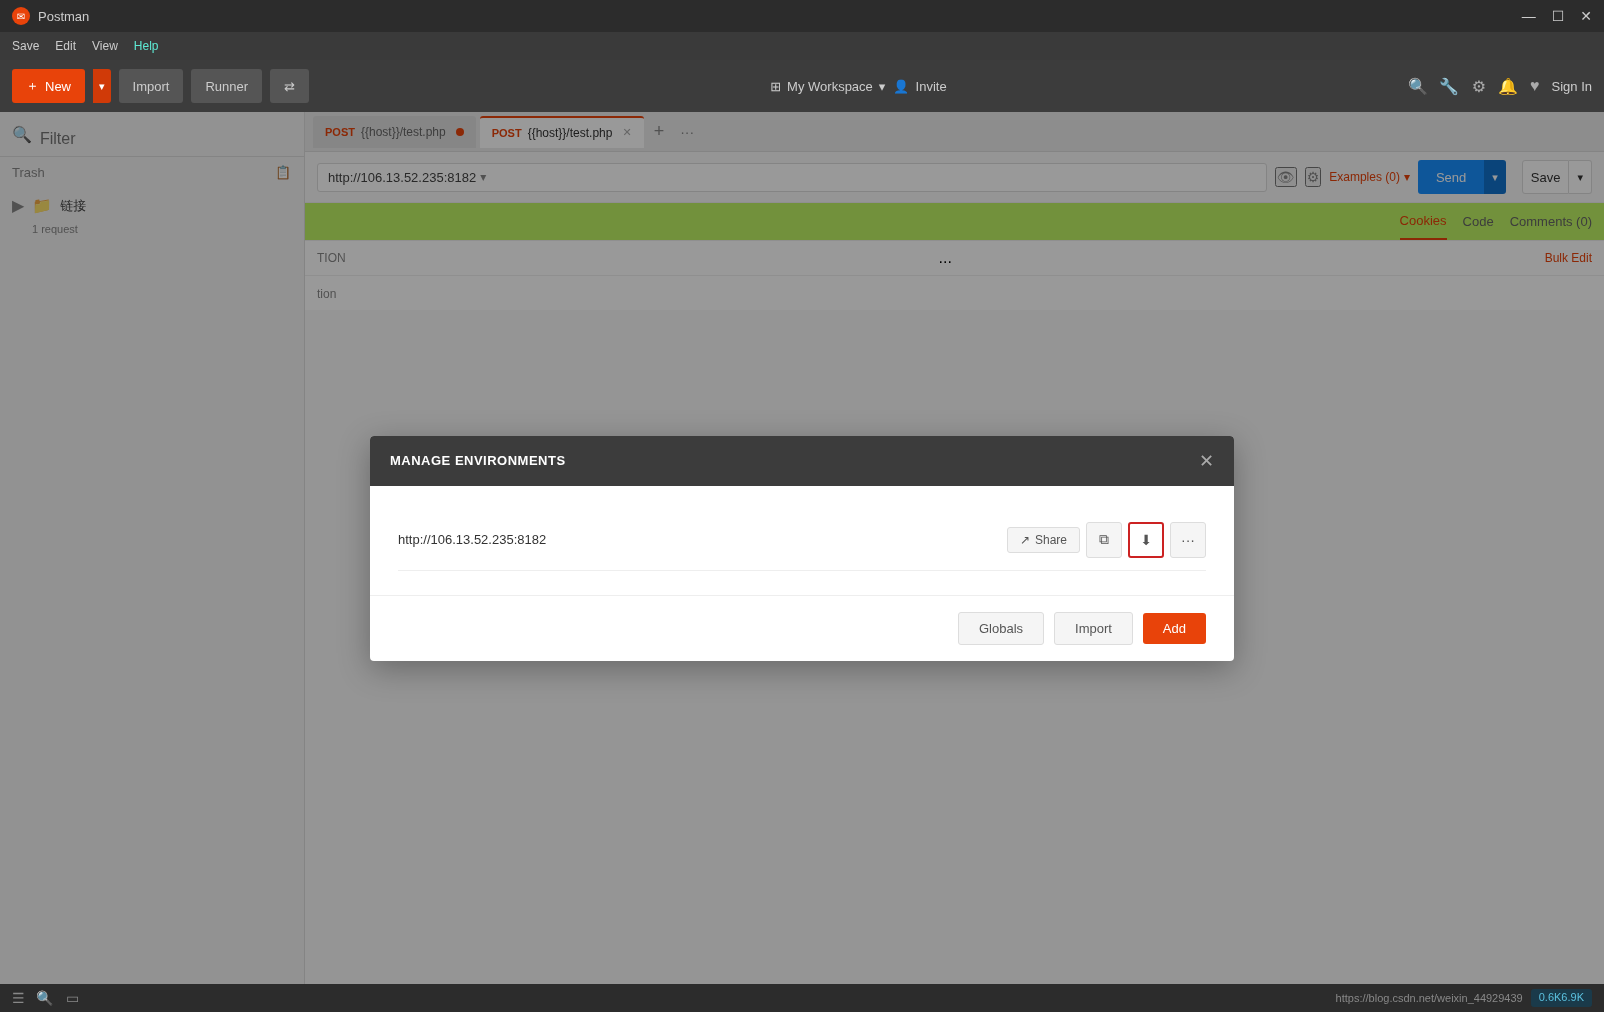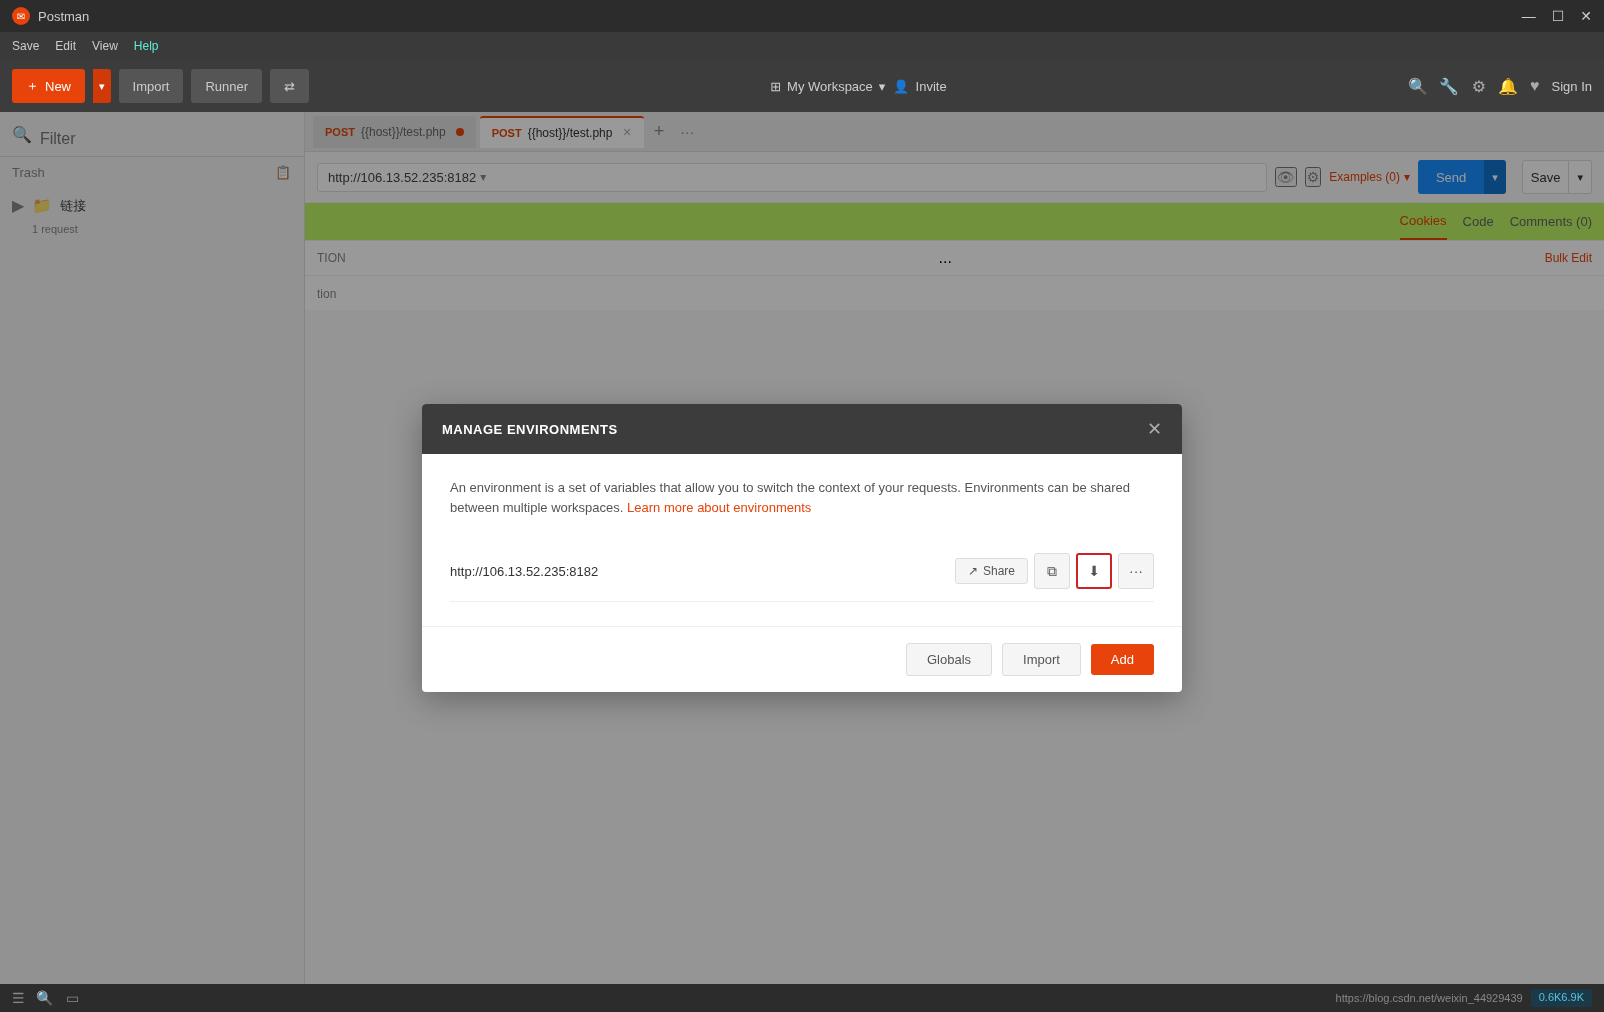--- a/index.html
+++ b/index.html
@@ -175,21 +175,21 @@
 
     
     .overlay {
       position: absolute; top: 0; left: 0; right: 0; bottom: 0;
       background: rgba(0,0,0,0.4); z-index: 100;
       display: flex; align-items: center; justify-content: center;
     }
 
     
     .modal {
-      background: #fff; border-radius: 4px; width: 760px;
+      background: #fff; border-radius: 4px; width: 864px;
       box-shadow: 0 8px 32px rgba(0,0,0,0.3);
       display: flex; flex-direction: column;
       max-height: 580px;
     }
     .modal-header {
       display: flex; align-items: center; justify-content: space-between;
       background: #3c3c3c; padding: 14px 20px; border-radius: 4px 4px 0 0;
     }
     .modal-title { color: #fff; font-size: 13px; font-weight: 600; letter-spacing: 0.5px; }
     .modal-close { color: #aaa; font-size: 18px; cursor: pointer; background: none; border: none; }
@@ -366,24 +366,20 @@
 
   <div class="overlay">
     <div class="modal">
 
       <div class="modal-header">
         <span class="modal-title">MANAGE ENVIRONMENTS</span>
         <button class="modal-close">✕</button>
       </div>
 
       <div class="modal-body">
-        <p class="modal-desc">
-          <span>An environment is a set of variables that allow you to switch the context of your requests. Environments can be shared between multiple workspaces.</span>
-          <a>Learn more about environments</a>
-        </p>
 
         <div class="env-row">
           <span class="env-name">http://106.13.52.235:8182</span>
           <div class="env-actions">
             <button class="env-btn">
               <span>↗</span>
               <span>Share</span>
             </button>
             <button class="env-icon-btn-plain">
               <span>⧉</span>

